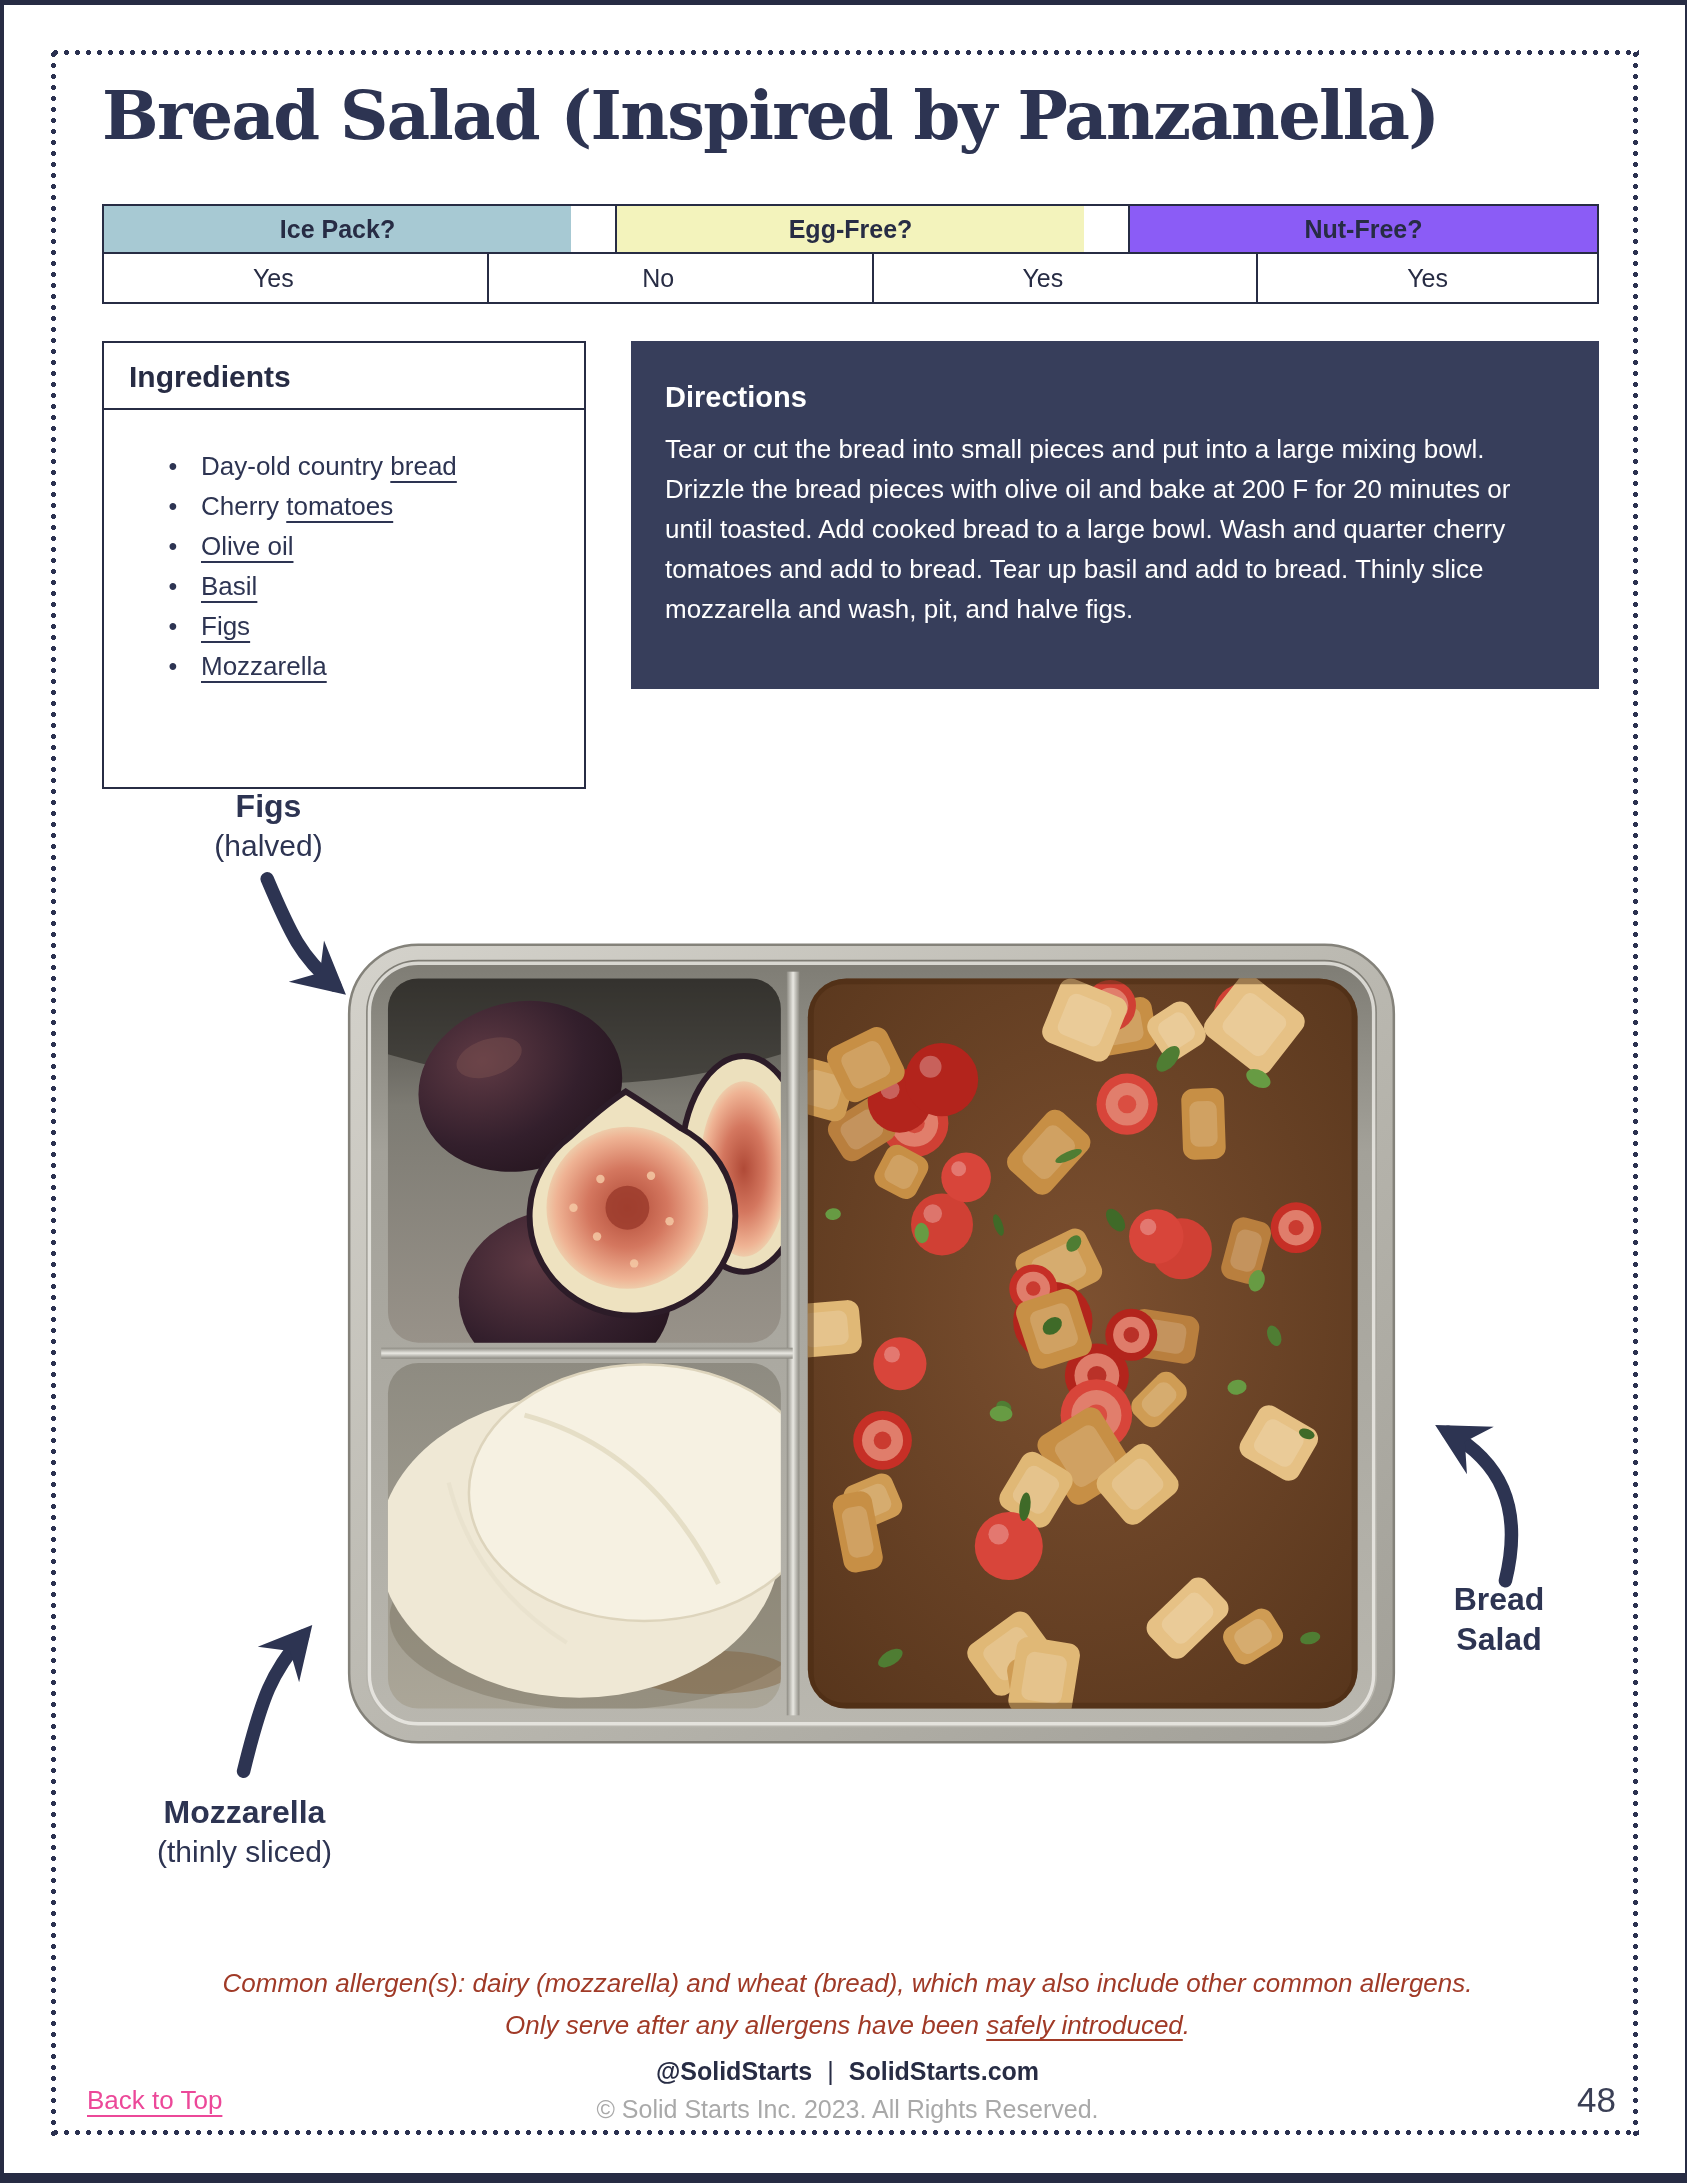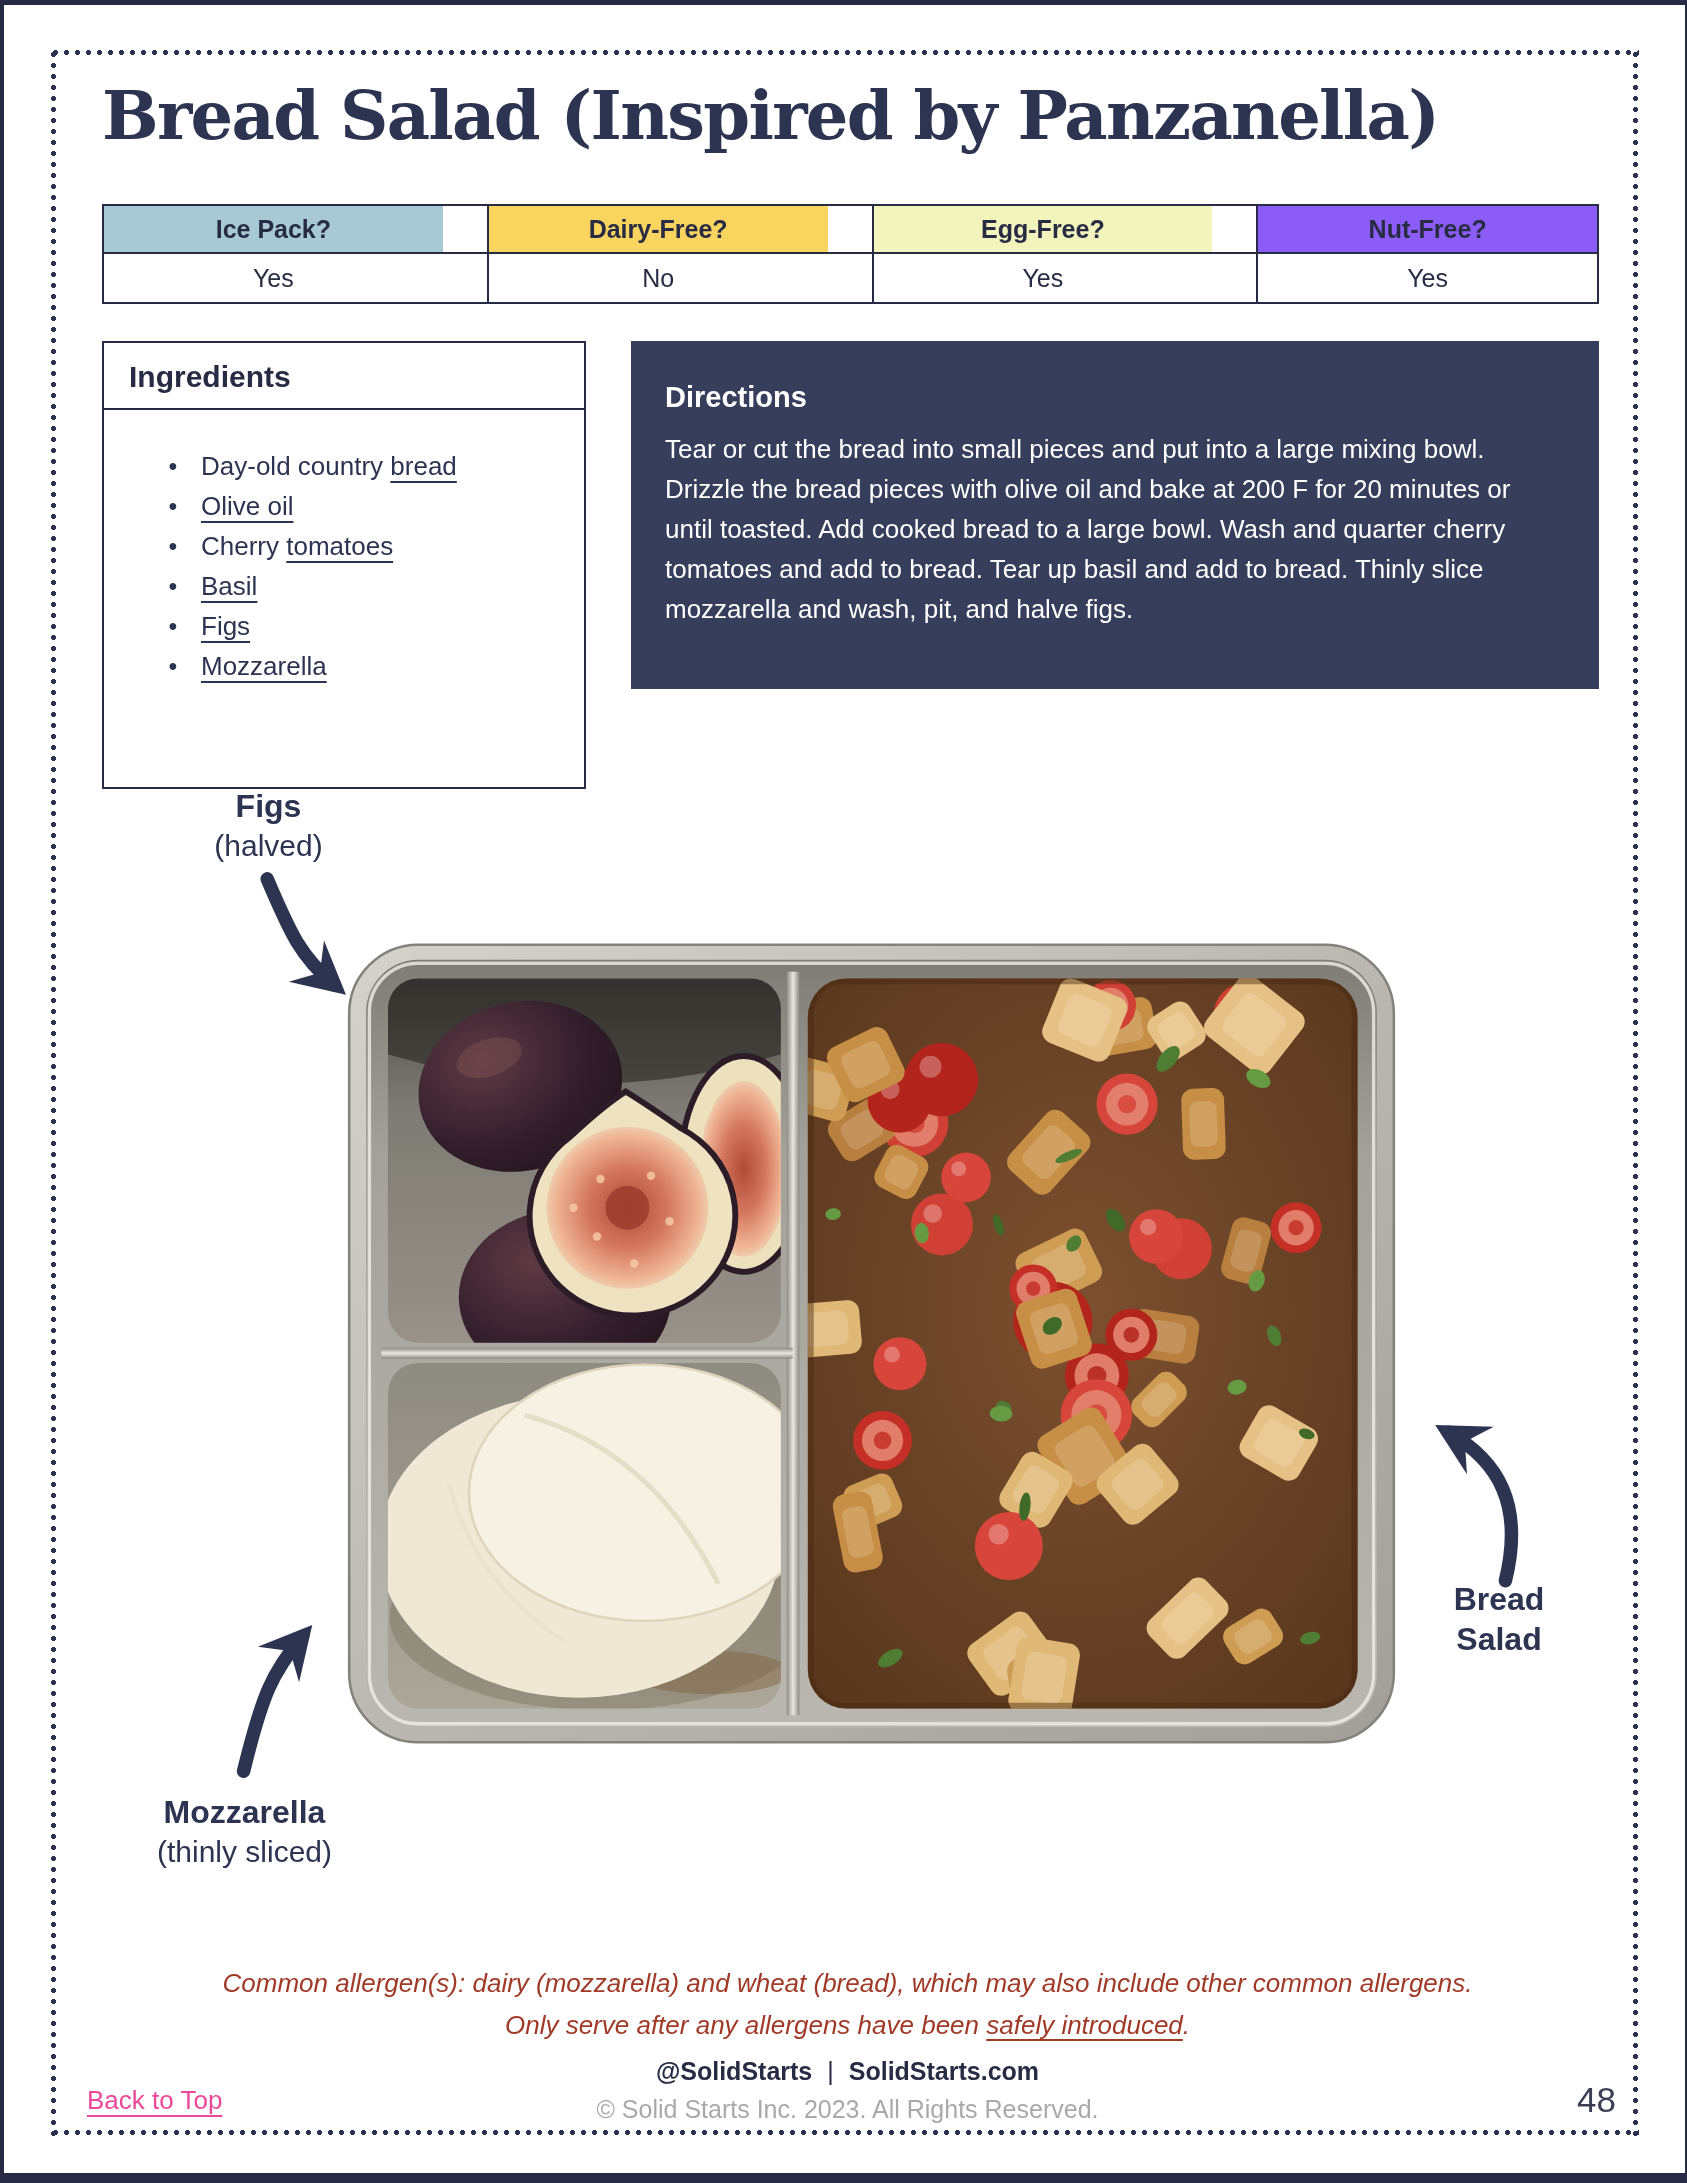--- a/index.html
+++ b/index.html
@@ -76,38 +76,37 @@
   <div class="dots dots-h dots-top"></div>
   <div class="dots dots-h dots-bottom"></div>
   <div class="dots dots-v dots-left"></div>
   <div class="dots dots-v dots-right"></div>
 
   <h1 class="title">Bread Salad (Inspired by Panzanella)</h1>
 
   <div class="info-table">
     <div class="info-row">
         <div class="cell hcell" style="background: rgb(167, 201, 211);">Ice Pack?</div>
-        <div class="cell hcell" style="background: rgb(249, 212, 94);">Dairy-Free?</div>
         <div class="cell hcell" style="background: rgb(243, 243, 188);">Egg-Free?</div>
         <div class="cell hcell" style="background: #8b5cf6; text-align: right;">Nut-Free?</div>
       </div>
     <div class="info-row vrow">
         <div class="cell vcell">Yes</div>
         <div class="cell vcell">No</div>
         <div class="cell vcell">Yes</div>
         <div class="cell vcell">Yes</div>
       </div>
   </div>
 
   <section class="ingredients">
     <h2>Ingredients</h2>
     <ul>
         <li><span>Day-old country </span><a class="ing-link">bread</a></li>
+        <li><span>Cherry </span><a class="ing-link">tomatoes</a></li>
         <li><a class="ing-link">Olive oil</a></li>
-        <li><span>Cherry </span><a class="ing-link">tomatoes</a></li>
         <li><a class="ing-link">Basil</a></li>
         <li><a class="ing-link">Figs</a></li>
         <li><a class="ing-link">Mozzarella</a></li>
       </ul>
   </section>
 
   <section class="directions">
     <h2>Directions</h2>
     <p>Tear or cut the bread into small pieces and put into a large mixing bowl. Drizzle the bread pieces with olive oil and bake at 200 F for 20 minutes or until toasted. Add cooked bread to a large bowl. Wash and quarter cherry tomatoes and add to bread. Tear up basil and add to bread. Thinly slice mozzarella and wash, pit, and halve figs.</p>
   </section>

